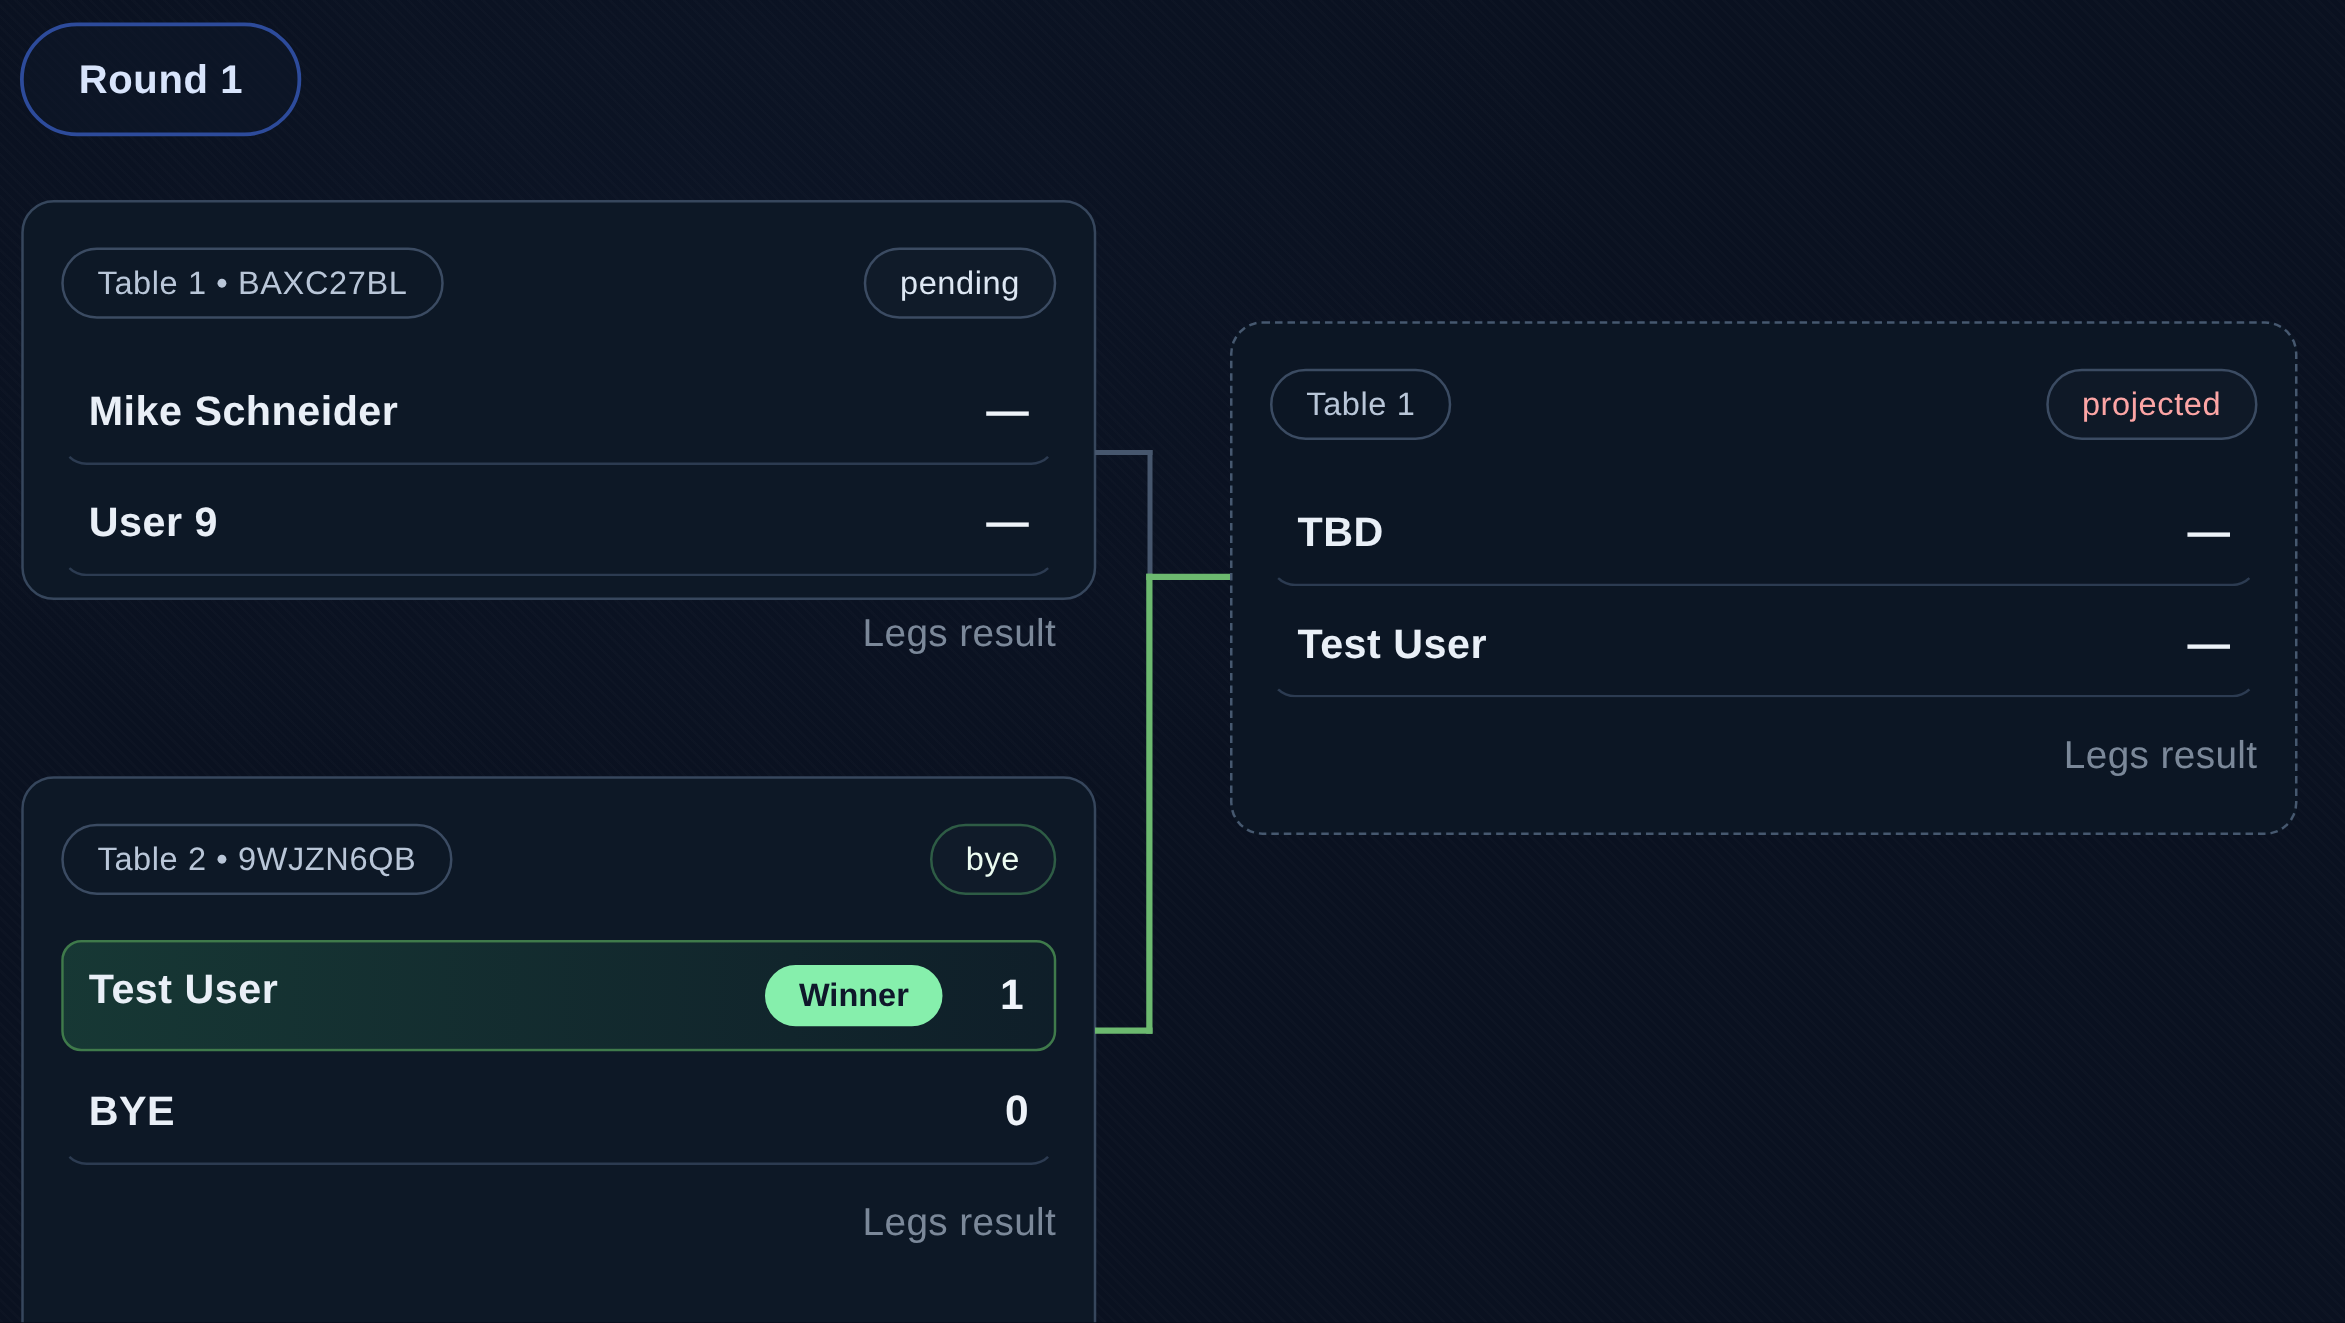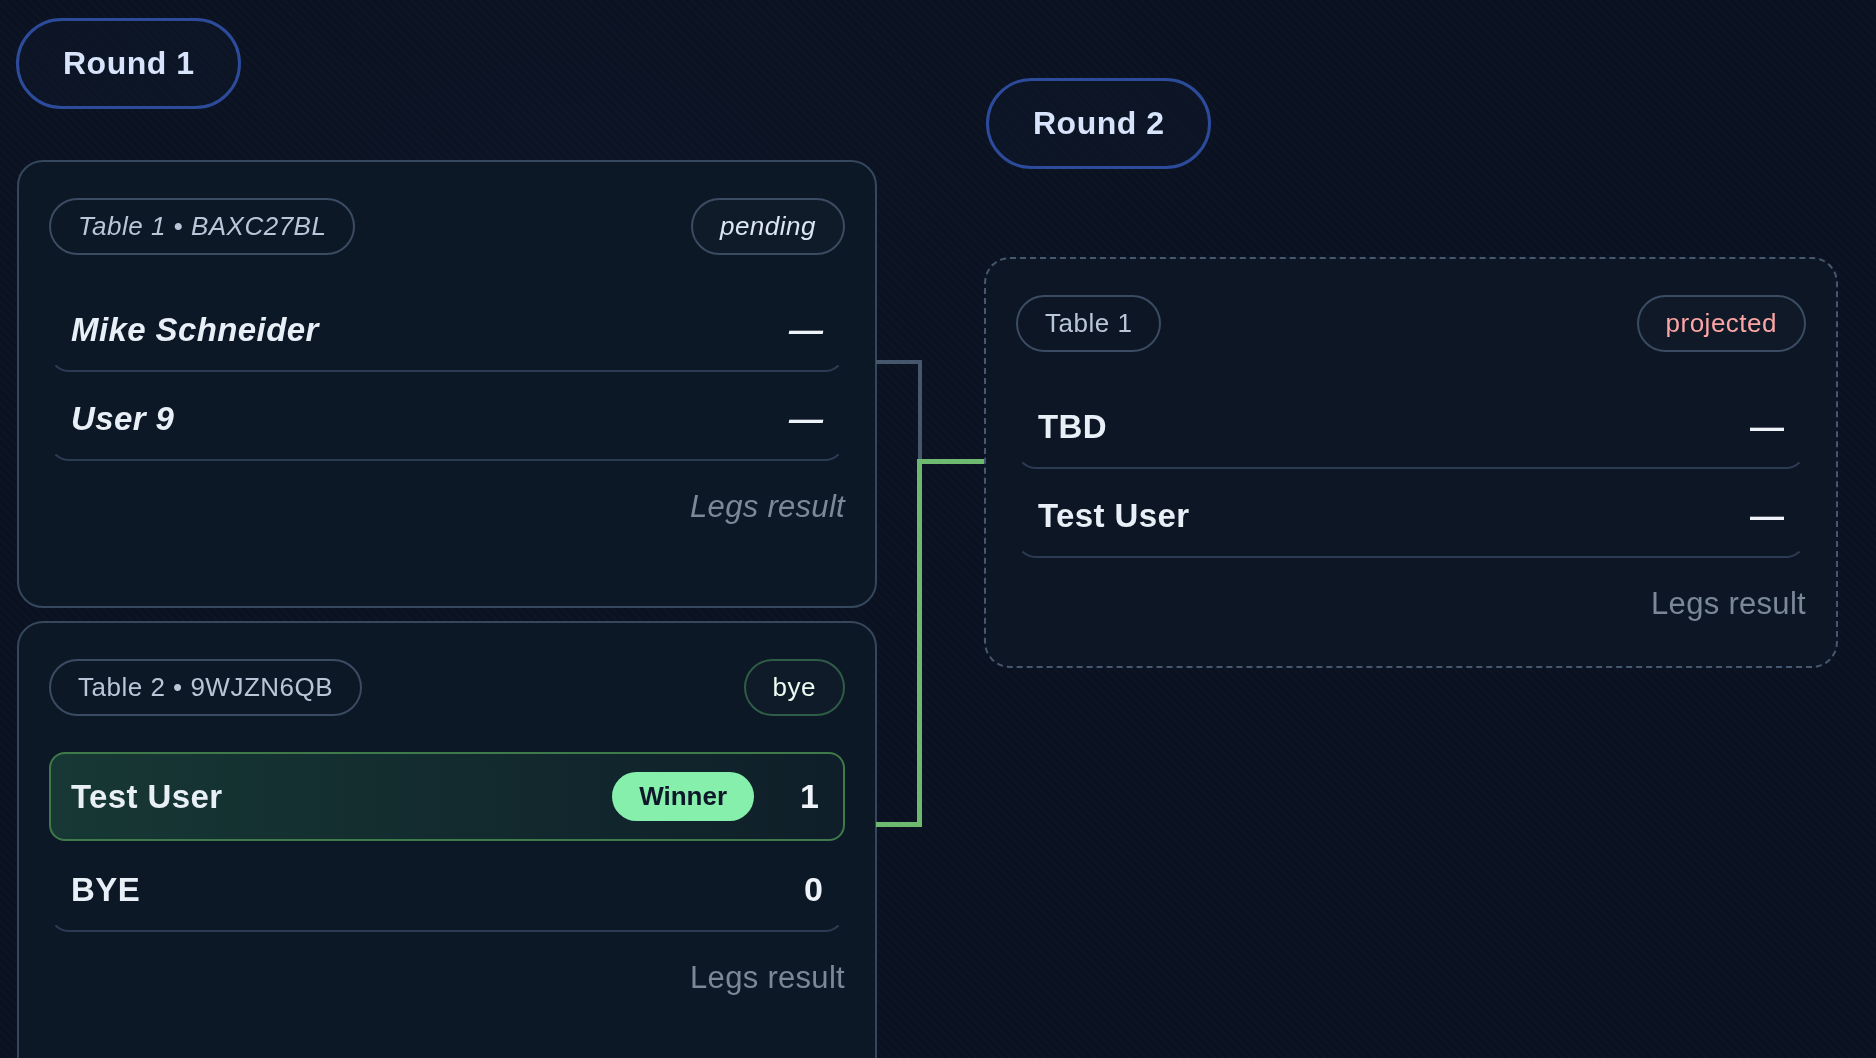--- a/index.html
+++ b/index.html
@@ -31,21 +31,21 @@
   .round-2 { left:986px; top:78px; }
 
   
   .match-card {
     position:absolute;
     background:#0d1826;
     border:2px solid #36465c;
     border-radius:26px;
     padding:36px 30px 30px 30px;
   }
-  .card-1 { left:17px;  top:160px; width:860px; height:448px;font-style:italic; }
+  .card-1 { left:17px;  top:160px; width:860px; height:320px; }
   .card-2 { left:17px;  top:621px; width:860px; height:476px; }
   .card-3 { left:984px; top:257px; width:854px; height:411px;
             border:2px dashed #46586f; background:#0c1624; }
 
   .card-header {
     display:flex; justify-content:space-between; align-items:center;
     margin-bottom:36px;
   }
   .pill {
     display:inline-flex; align-items:center;
@@ -55,21 +55,21 @@
     border:2px solid #3b4b62;
     white-space:nowrap;
   }
   .table-pill  { color:#b9c6d8; }
   .status-pill { color:#dde7f3; background:rgba(255,255,255,0.015); }
   .status-pill.bye { border-color:#2e5c45; color:#ecfcf1; }
   .status-pill.projected { color:#fca5a5; }
 
   
   .player-row {
-    display:flex; align-items:center; justify-content:space-between;
+    display:flex; align-items:flex-start; justify-content:space-between;
     padding:17px 20px 21px 20px;
     border:2px solid transparent;
     border-bottom-color:#2c3b51;
     border-radius:20px;
     margin-bottom:8px;
   }
   .player-name {
     font-size:33px; font-weight:600; color:#e9eff7; letter-spacing:0.4px;
   }
   .player-score {
@@ -105,21 +105,20 @@
   .c-win-v  { left:917px; top:459px; width:5px;   height:368px; }
   .c-win-ht { left:917px; top:459px; width:67px;  height:5px; }
   .c-m2-h   { left:876px; top:822px; width:46px;  height:5px; }
 </style>
 </head>
 <body>
 
 <div class="stage">
 
   <div class="round-badge round-1">Round 1</div>
-  <div class="round-badge round-2">Round 2</div>
 
   <div class="match-card card-1">
     <div class="card-header">
       <span class="pill table-pill">Table 1 • BAXC27BL</span>
       <span class="pill status-pill">pending</span>
     </div>
     <div class="player-row">
       <span class="player-name">Mike Schneider</span>
       <span class="player-score">—</span>
     </div>

